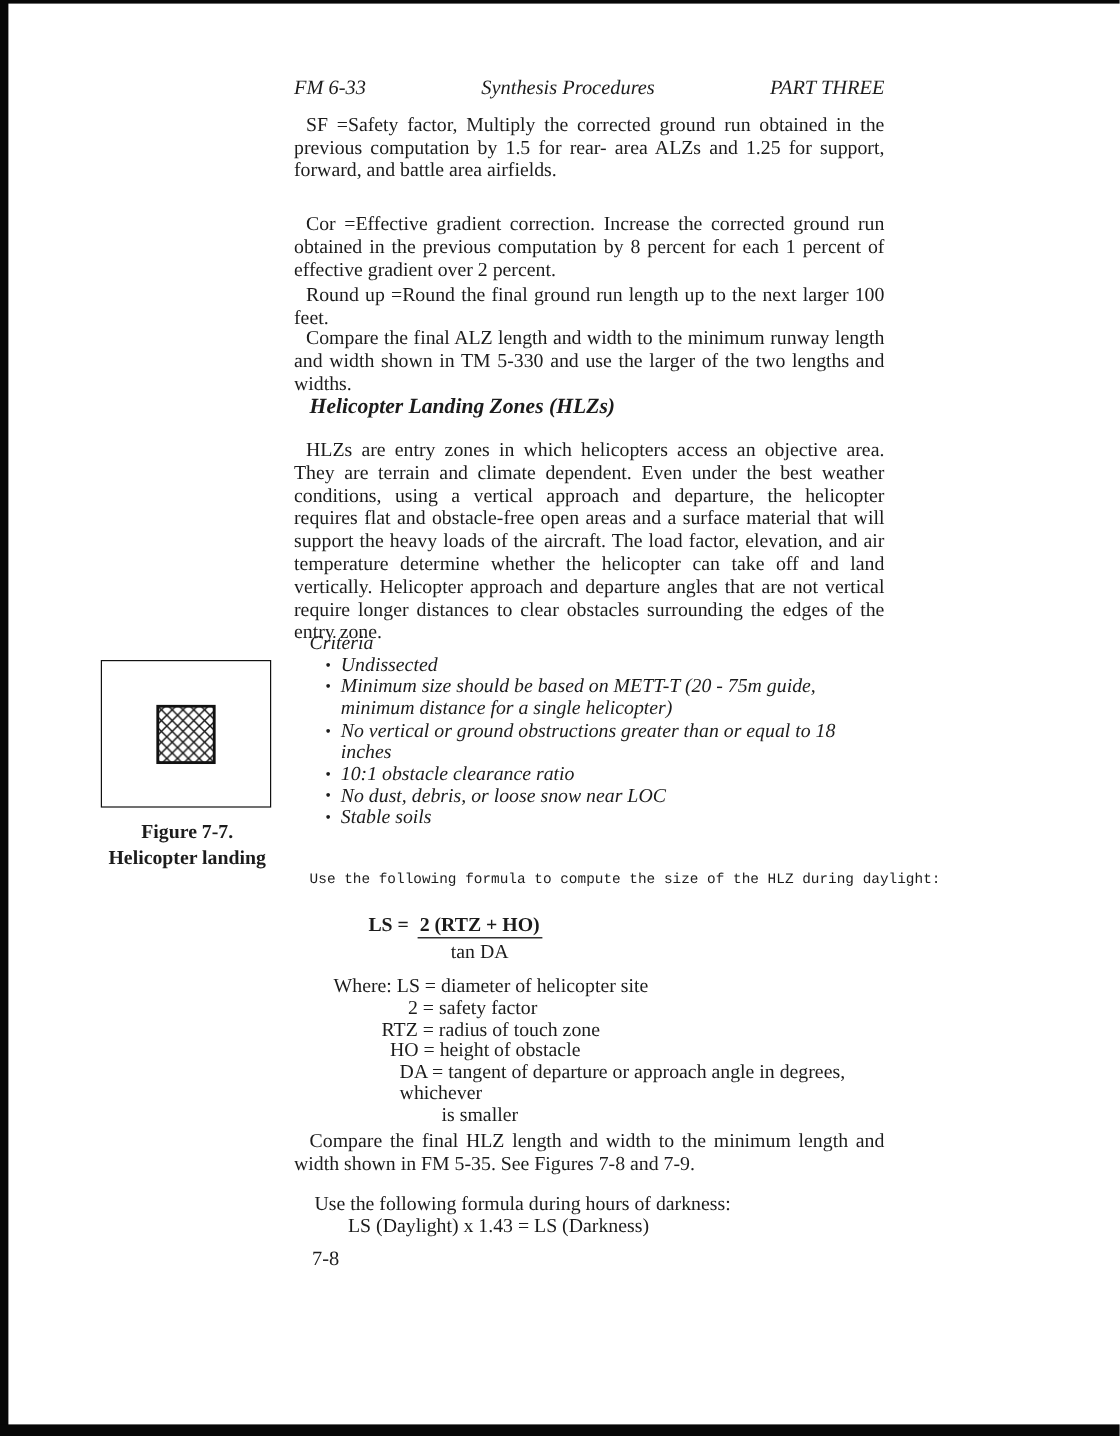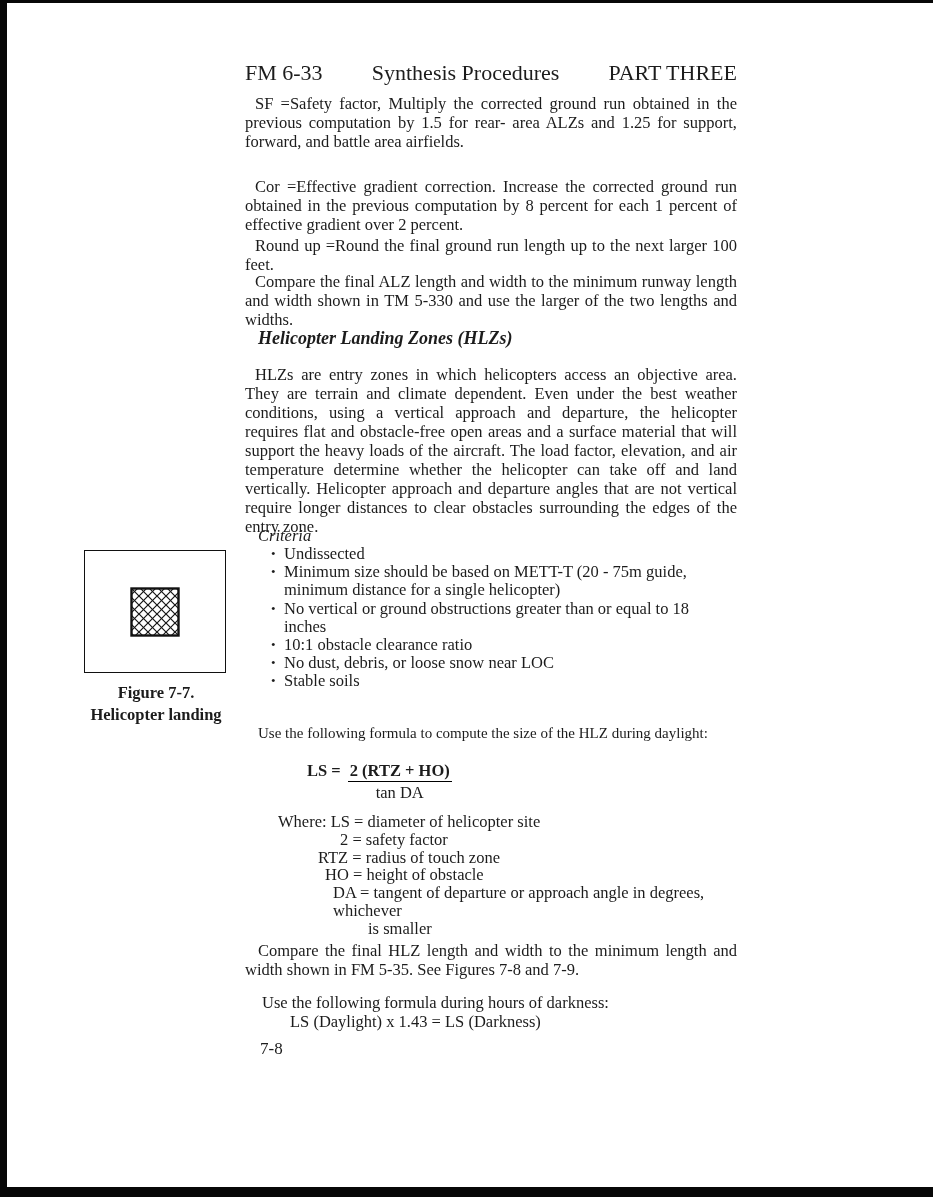--- a/index.html
+++ b/index.html
@@ -12,21 +12,21 @@
     overflow:hidden;
   }
   .edge { position:absolute; background:#070707; }
   .edge-top    { left:0; top:0; width:933px; height:3px; }
   .edge-left   { left:0; top:0; width:7px; height:1197px; }
   .edge-bottom { left:0; bottom:0; width:933px; height:10px; }
 
   .hdr {
     position:absolute; left:245px; top:62px; width:492px;
     display:flex; justify-content:space-between;
-    font-size:22px; line-height:22px;
+    font-size:17px; line-height:22px;font-style:italic;
   }
 
   .para {
     position:absolute; left:245px; width:492px;
     font-size:16.5px; line-height:19px;
     text-align:justify; text-indent:10px;
   }
   .p-sf      { top:94px; }
   .p-cor     { top:177px; }
   .p-round   { top:236px; }
@@ -37,41 +37,41 @@
     font-size:18px; font-style:italic; line-height:22px;
   }
   .p-intro { top:365px; }
 
   .criteria-label {
     position:absolute; left:258px; top:526px;
     font-size:16.5px; line-height:19px;font-style:italic;
   }
   .criteria-list {
     position:absolute; left:270px; top:545px; width:465px;
-    list-style:none; font-size:16.5px; line-height:18.2px;
+    list-style:none; font-size:16.5px; line-height:18.2px;font-style:italic;
   }
   .criteria-list li { position:relative; padding-left:14px; }
   .criteria-list li::before {
     content:"\2022"; position:absolute; left:1px; top:0;
     font-size:13px;
   }
 
   .figure-box {
     position:absolute; left:84px; top:550px; width:142px; height:123px;
     border:1.5px solid #111; background:#fff;
     display:flex; align-items:center; justify-content:center;
   }
   .figure-caption {
     position:absolute; left:78px; top:682px; width:156px;
     text-align:center; font-weight:bold; font-size:16.5px; line-height:22px;
   }
 
   .p-formula-intro {
     position:absolute; left:258px; top:724px;
-    font-size:15px; line-height:19px;
+    font-size:12px; line-height:19px;font-family:Liberation Mono, monospace;
   }
   .formula {
     position:absolute; left:307px; top:761px;
     display:flex; align-items:flex-start;
     font-size:16.5px; line-height:19px; font-weight:bold;
   }
   .f-frac { display:inline-block; text-align:center; margin-left:7px; }
   .f-num  { display:block; border-bottom:1.6px solid #000; padding:0 2px 1px 2px; }
   .f-den  { display:block; font-weight:normal; padding-top:1px; }
 

